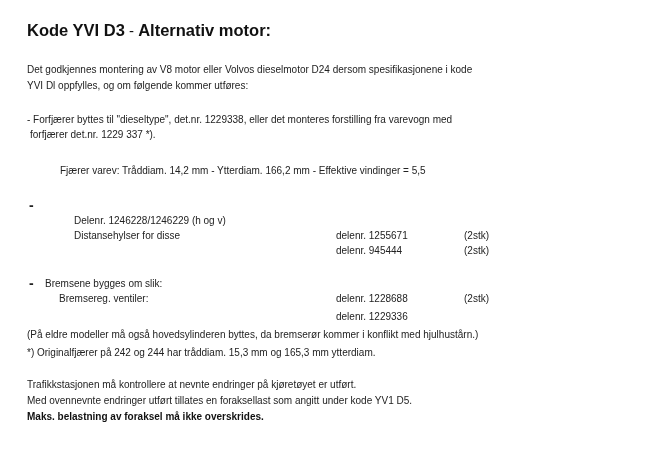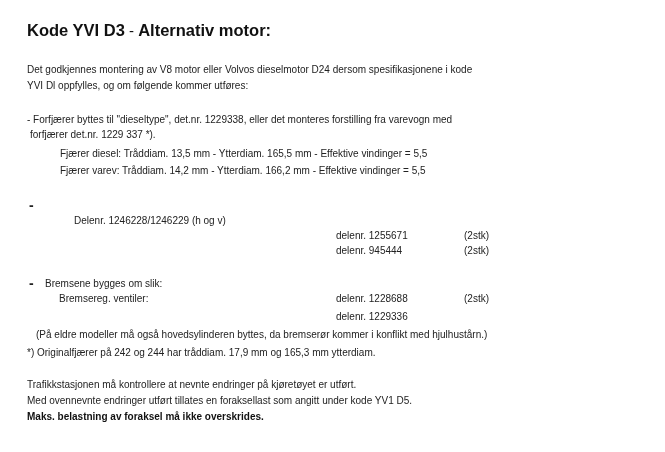--- a/index.html
+++ b/index.html
@@ -18,36 +18,36 @@
 
   <div class="title">
     <span>Kode YVI D3</span><span class="sep"> - </span><span>Alternativ motor:</span>
   </div>
 
   <div class="t" style="left:27px; top:62px;">Det godkjennes montering av V8 motor eller Volvos dieselmotor D24 dersom spesifikasjonene i kode</div>
   <div class="t" style="left:27px; top:78px;">YVI Dl oppfylles, og om følgende kommer utføres:</div>
 
   <div class="t" style="left:27px; top:112px;">- Forfjærer byttes til "dieseltype", det.nr. 1229338, eller det monteres forstilling fra varevogn med</div>
   <div class="t" style="left:30px; top:127px;">forfjærer det.nr. 1229 337 *).</div>
-  <div class="t" style="left:60px; top:146px;">Fjærer diesel: Tråddiam. 13,5 mm - Ytterdiam. 165,5 mm - Effektive vindinger = 5,5</div>
   <div class="t" style="left:60px; top:163px;text-align:center;">Fjærer varev: Tråddiam. 14,2 mm - Ytterdiam. 166,2 mm - Effektive vindinger = 5,5</div>
 
   <div class="t dash" style="left:29px; top:197px;">-</div>
   <div class="t" style="left:74px; top:213px;">Delenr. 1246228/1246229 (h og v)</div>
+  <div class="t" style="left:74px; top:228px;">Distansehylser for disse</div>
   <div class="t" style="left:336px; top:228px;">delenr. 1255671</div>
   <div class="t" style="left:464px; top:228px;">(2stk)</div>
   <div class="t" style="left:336px; top:243px;">delenr. 945444</div>
   <div class="t" style="left:464px; top:243px;">(2stk)</div>
 
   <div class="t dash" style="left:29px; top:275px;">-</div>
   <div class="t" style="left:59px; top:291px;">Bremsereg. ventiler:</div>
   <div class="t" style="left:45px; top:276px;">Bremsene bygges om slik:</div>
   <div class="t" style="left:336px; top:291px;">delenr. 1228688</div>
   <div class="t" style="left:464px; top:291px;">(2stk)</div>
   <div class="t" style="left:336px; top:309px;">delenr. 1229336</div>
-  <div class="t" style="left:27px; top:327px;margin-left:9px;">(På eldre modeller må også hovedsylinderen byttes, da bremserør kommer i konflikt med hjulhustårn.)</div>
-  <div class="t" style="left:27px; top:345px;">*) Originalfjærer på 242 og 244 har tråddiam. 17,9 mm og 165,3 mm ytterdiam.</div>
+  <div class="t" style="left:27px; top:327px;">(På eldre modeller må også hovedsylinderen byttes, da bremserør kommer i konflikt med hjulhustårn.)</div>
+  <div class="t" style="left:27px; top:345px;">*) Originalfjærer på 242 og 244 har tråddiam. 15,3 mm og 165,3 mm ytterdiam.</div>
 
   <div class="t" style="left:27px; top:377px;">Trafikkstasjonen må kontrollere at nevnte endringer på kjøretøyet er utført.</div>
   <div class="t" style="left:27px; top:393px;">Med ovennevnte endringer utført tillates en foraksellast som angitt under kode YV1 D5.</div>
   <div class="t bold" style="left:27px; top:409px;">Maks. belastning av foraksel må ikke overskrides.</div>
 
 </div>
 
 </body></html>

